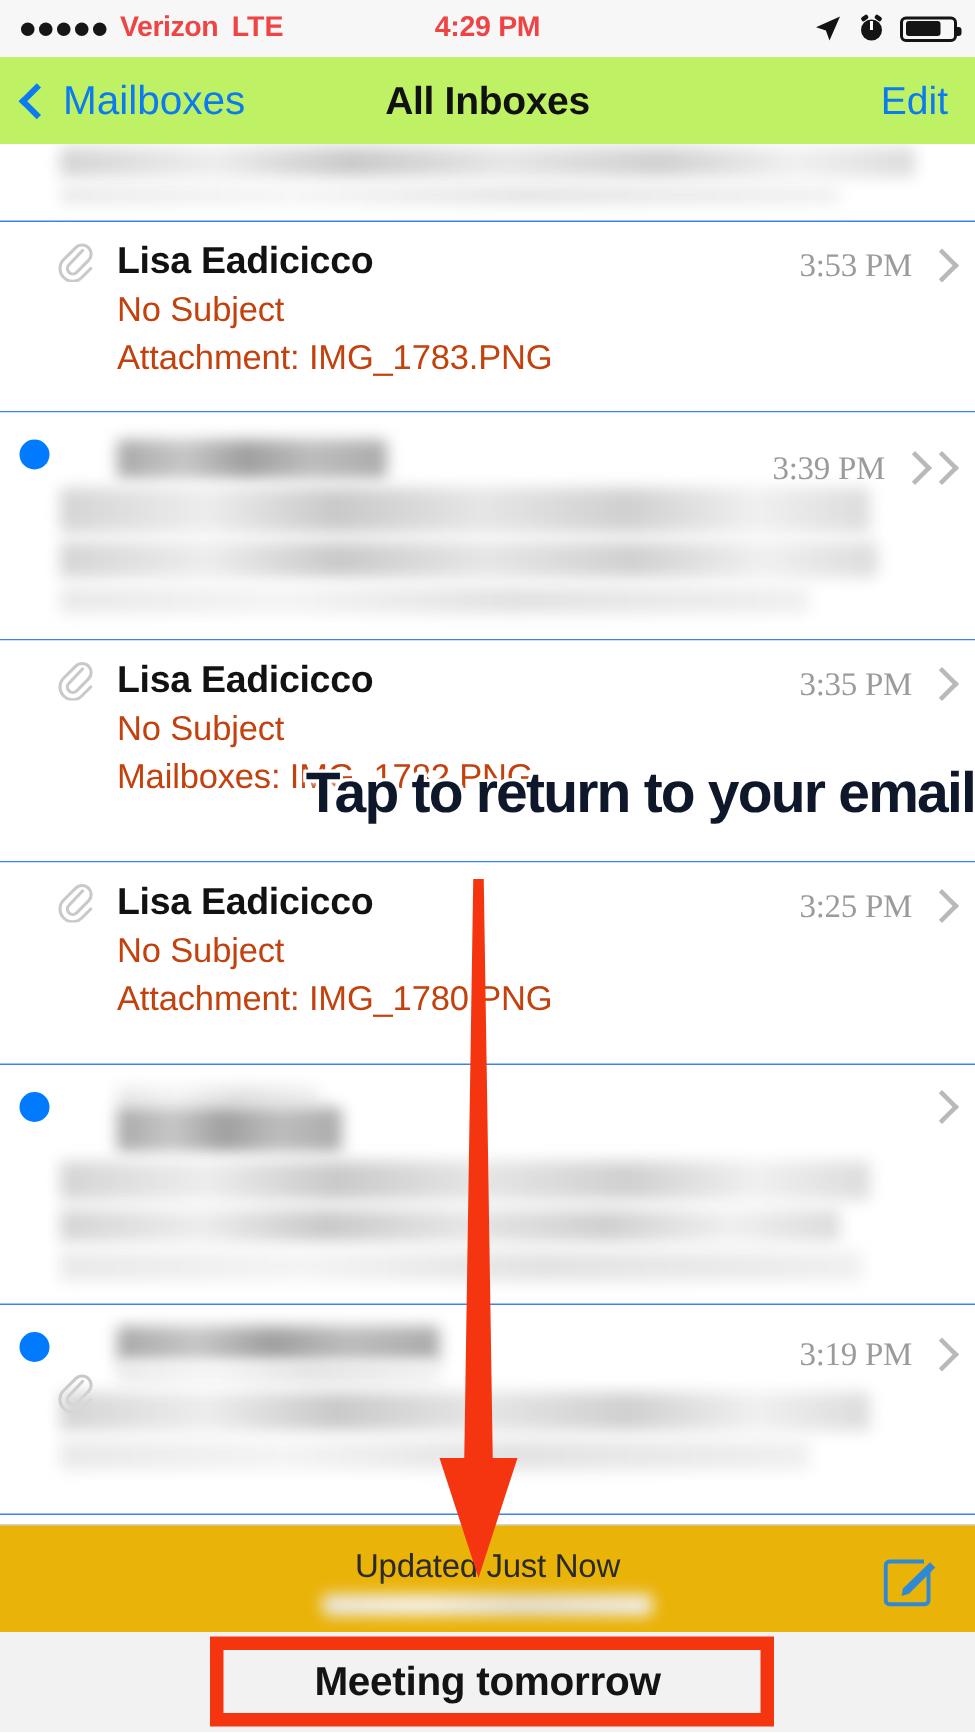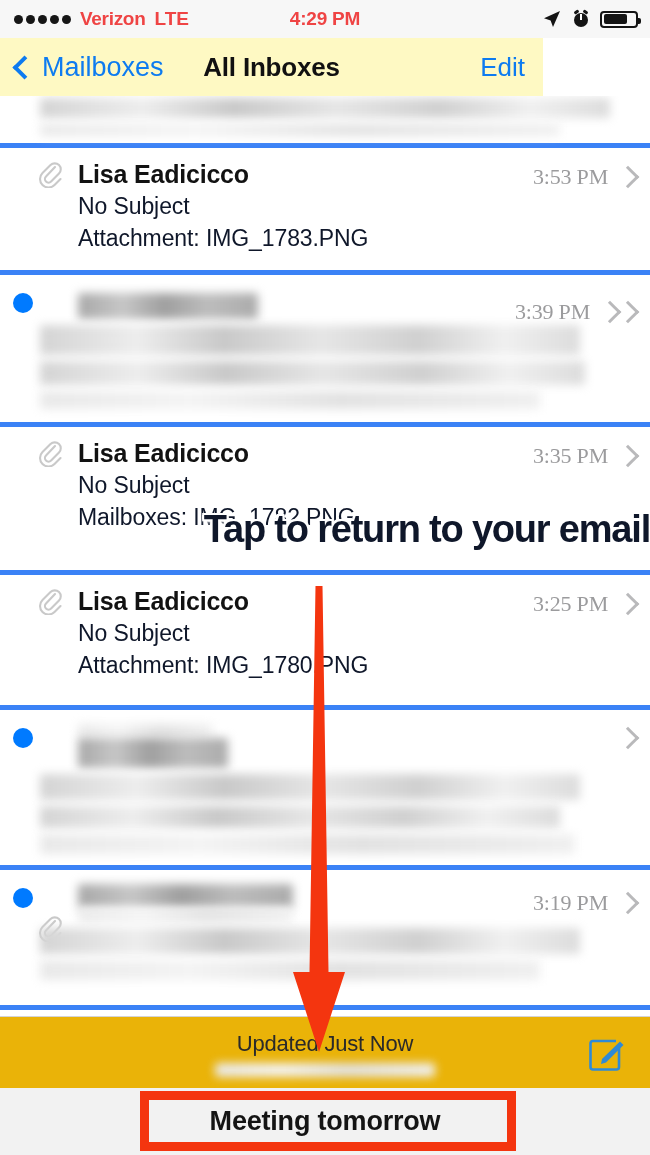--- a/index.html
+++ b/index.html
@@ -88,23 +88,23 @@
     left: 1.5px; top: 1.5px; bottom: 1.5px;
     width: 68%;
     background: #141414;
     border-radius: 2px;
   }
 
   
   .nav-bar {
     position: absolute;
     top: 38px; left: 0;
-    width: 543px;
+    width: 650px;
     height: 58px;
-    background: #fef9c3;
+    background: #bef264;
     border-bottom: 1px solid #d2d2d4;
     display: flex;
     align-items: center;
   }
   .nav-back {
     display: flex;
     align-items: center;
     margin-left: 14px;
     color: #0d7bf0;
     font-size: 27px;
@@ -143,21 +143,21 @@
     position: absolute;
     top: 96px; left: 0;
     width: 650px;
     height: 920px;
     background: #ffffff;
     overflow: hidden;
   }
   .mail-row {
     position: relative;
     box-sizing: border-box;
-    border-bottom: 5px solid #3b82f6;
+    border-bottom: 1px solid #3b82f6;
     padding: 10px 0 12px 0;
     background: #ffffff;
   }
   .row-inner { position: relative; padding-left: 78px; padding-right: 16px; }
   .unread-dot {
     position: absolute;
     left: 13px;
     top: 18px;
     width: 20px; height: 20px;
     border-radius: 50%;
@@ -174,21 +174,21 @@
   .clip.low { top: 44px; }
   .sender {
     font-size: 25px;
     font-weight: bold;
     color: #121212;
     letter-spacing: -0.2px;
     line-height: 32px;
   }
   .subject, .preview {
     font-size: 23px;
-    color: #0f172a;
+    color: #c2410c;
     line-height: 32px;
     letter-spacing: -0.1px;
   }
   .meta {
     position: absolute;
     right: 14px;
     top: 6px;
     display: flex;
     align-items: center;
     gap: 12px;

